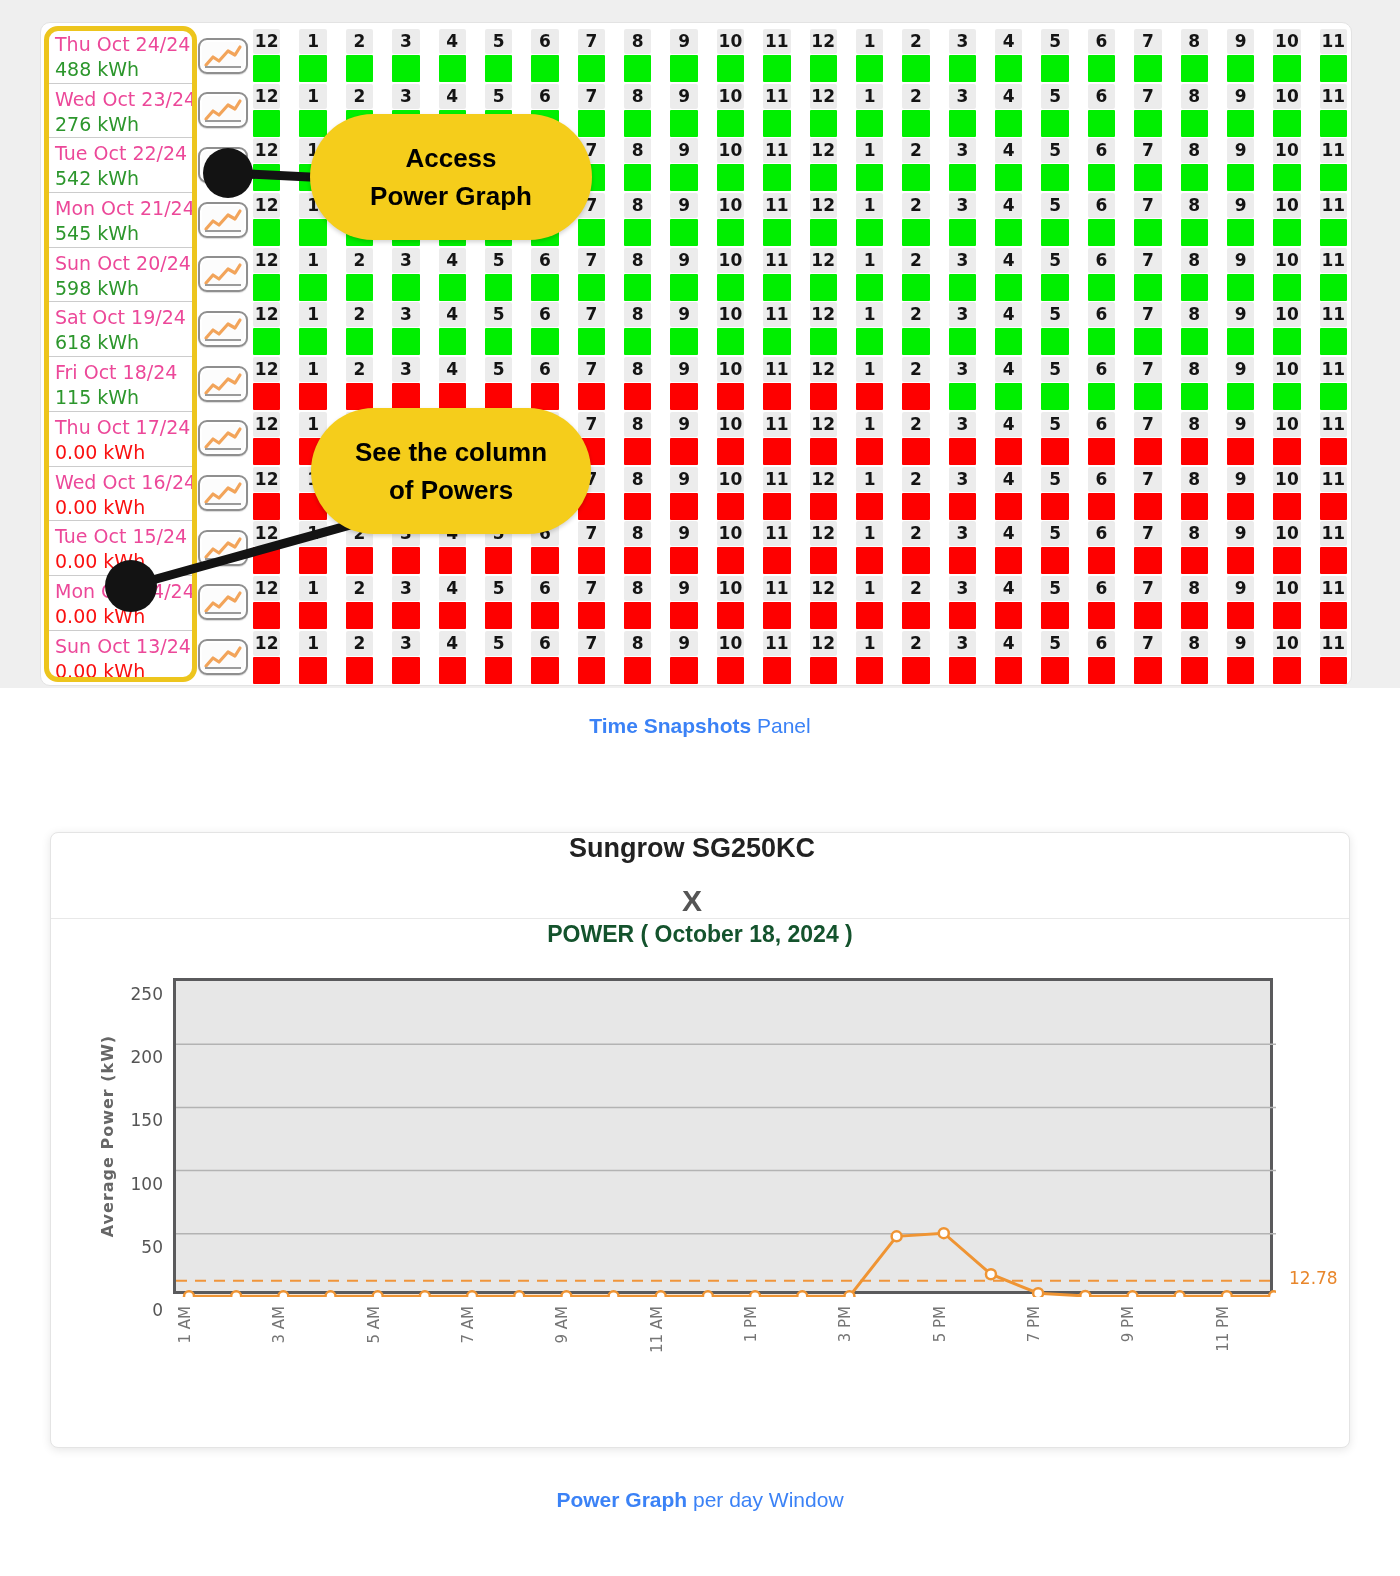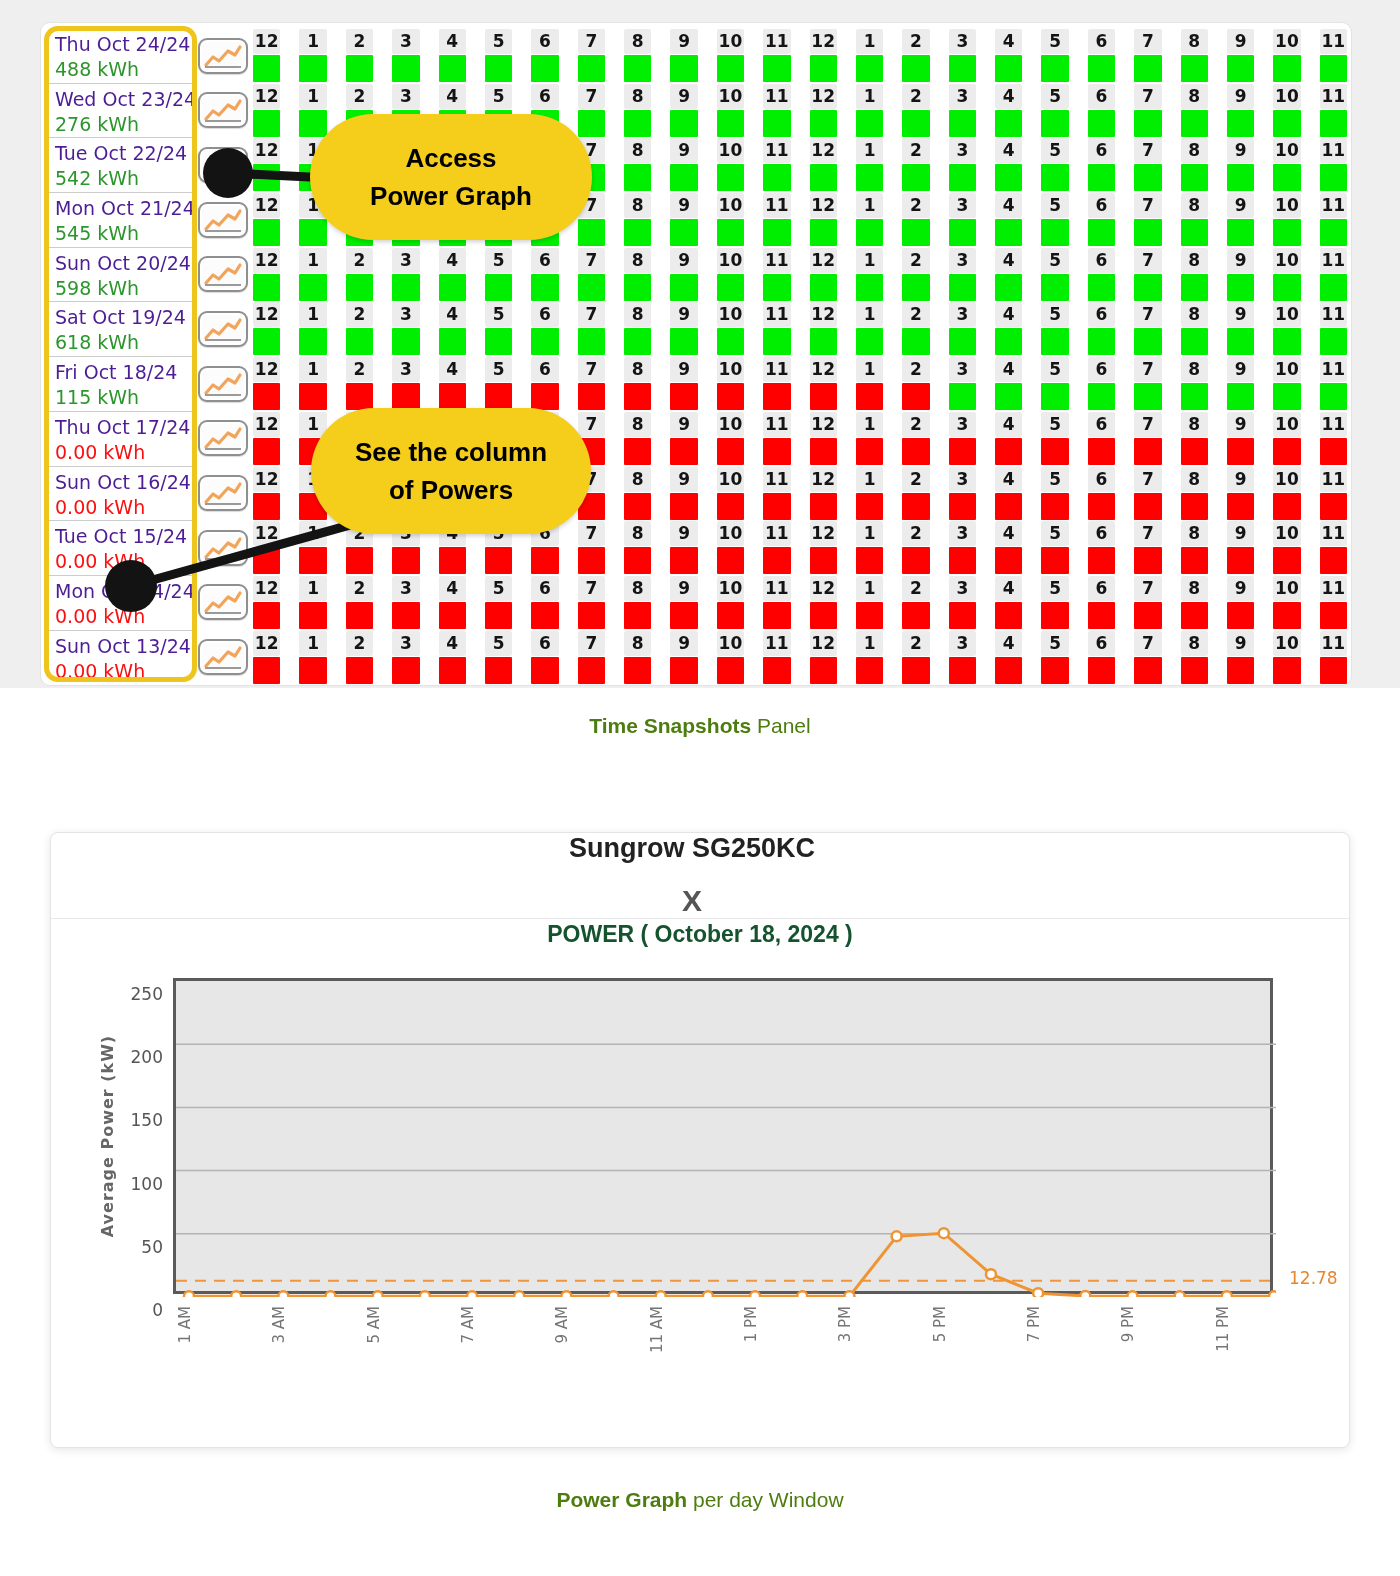--- a/index.html
+++ b/index.html
@@ -8,21 +8,21 @@
           font-family:"Liberation Sans", sans-serif; overflow:hidden; }
 
   
   .snap-section { position:absolute; left:0; top:0; width:1400px; height:688px; background:#efefef; }
   .snap-card { position:absolute; left:40px; top:22px; width:1312px; height:664px;
                background:#ffffff; border-radius:10px; border:1px solid #e3e3e3; padding-top:6px; }
   .srow { position:relative; display:flex; height:54.7px; align-items:flex-start; }
   .label-cell { width:146px; margin-left:6px; padding:2px 0 0 8px; height:100%;
                 border-bottom:1px solid #cccccc; font-family:"DejaVu Sans", sans-serif; }
   .srow:last-child .label-cell { border-bottom:none; }
-  .label-date { font-size:19px; color:#4c1d95; line-height:26px; white-space:nowrap; }
+  .label-date { font-size:19px; color:#ec4899; line-height:26px; white-space:nowrap; }
   .label-kwh  { font-size:19px; line-height:25px; white-space:nowrap; }
   .kwh-ok   { color:#2c962c; }
   .kwh-zero { color:#fa1010; }
   .icon-col { width:60px; display:flex; align-items:center; justify-content:center; height:53px; }
   .icon-btn { width:50px; height:36px; background:#fcfcfc; border:2px solid #8f8f8f; border-radius:9px;
               box-shadow:inset 0 0 0 2px #ffffff, 0 1px 1px rgba(0,0,0,.15);
               display:flex; align-items:center; justify-content:center; cursor:pointer; padding:0; }
   .hours { flex:1; margin-right:4px; }
   .hour-grid { display:grid; grid-template-columns:repeat(24, 1fr); column-gap:19px; }
   .hcell { height:25px; background:#ececec; border-radius:2px; text-align:center;
@@ -37,21 +37,21 @@
 
   .overlay-svg { position:absolute; left:0; top:0; width:1400px; height:688px; z-index:5; pointer-events:none; }
 
   .callout { position:absolute; z-index:6; background:#f5cd1b; border-radius:63px;
              display:flex; flex-direction:column; align-items:center; justify-content:center;
              box-shadow:0 2px 4px rgba(0,0,0,.18); }
   .callout div { font-size:26px; font-weight:bold; color:#000; line-height:38px; text-align:center; }
   .callout-1 { left:310px; top:114px; width:282px; height:126px; }
   .callout-2 { left:311px; top:408px; width:280px; height:126px; }
 
-  .caption { position:absolute; width:100%; text-align:center; font-size:21px; color:#4d7c0f; }
+  .caption { position:absolute; width:100%; text-align:center; font-size:21px; color:#3b82f6; }
   .caption b { font-weight:bold; }
   .caption-top { top:714px; }
   .caption-bottom { top:1488px; }
 
   
   .modal { position:absolute; left:50px; top:832px; width:1300px; height:616px;
            background:#ffffff; border:1px solid #e4e4e4; border-radius:8px;
            box-shadow:0 2px 10px rgba(0,0,0,.10); }
   .modal-header { height:86px; display:flex; align-items:center; justify-content:space-between;
                   padding:0 30px 0 14px; border-bottom:1px solid #e8e8e8;flex-direction:column; }
@@ -619,21 +619,21 @@
               <div class="ccell cell-r"></div>
               <div class="ccell cell-r"></div>
               <div class="ccell cell-r"></div>
               <div class="ccell cell-r"></div>
               <div class="ccell cell-r"></div>
             </div>
           </div>
         </div>
         <div class="srow">
           <div class="label-cell">
-            <div class="label-date">Sun Oct 16/24</div>
+            <div class="label-date">Wed Oct 16/24</div>
             <div class="label-kwh kwh-zero">0.00 kWh</div>
           </div>
           <div class="icon-col">
             <button class="icon-btn">
               <svg width="42" height="28" viewBox="0 0 42 28">
                 <polyline points="4,23 11,15 17,19 26,9 33,13 38,5" fill="none" stroke="#f2a45a" stroke-width="3.2" stroke-linecap="round" stroke-linejoin="round"></polyline>
                 <line x1="3" y1="25" x2="39" y2="25" stroke="#9a9a9a" stroke-width="2"></line>
               </svg>
             </button>
           </div>

